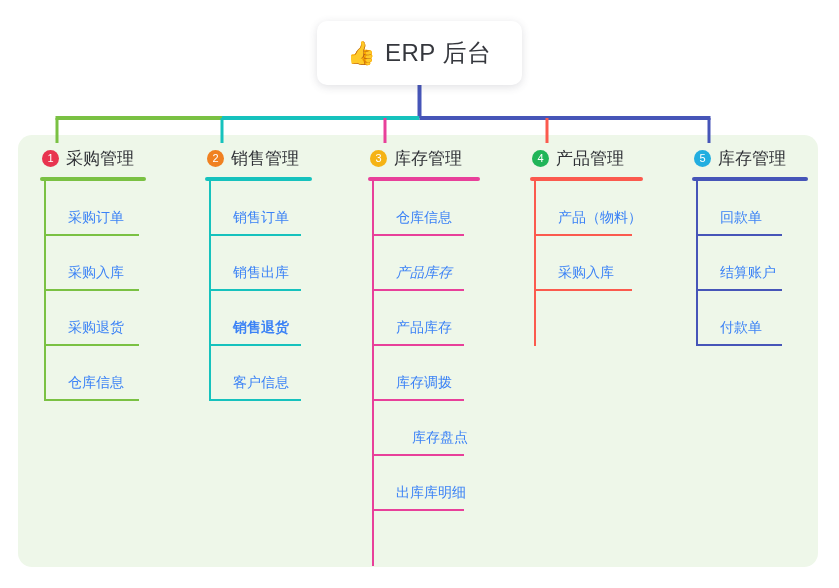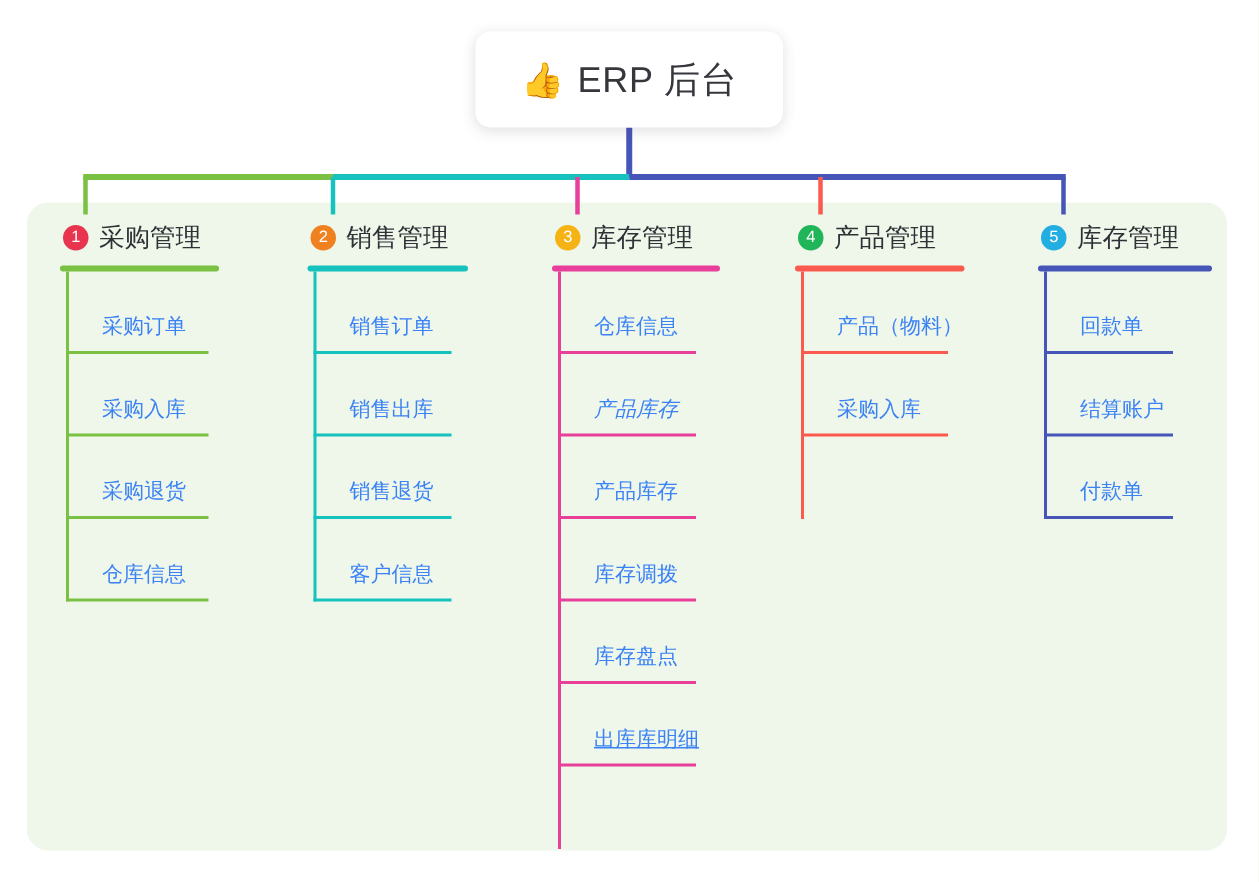--- a/index.html
+++ b/index.html
@@ -142,21 +142,21 @@
           <div class="spine" style="background: rgb(22, 194, 189); height: 220px;"></div>
           <div class="leaf">
             <span class="leaf-text" style="padding-left: 24px;">销售订单</span>
             <div class="leaf-rule" style="width: 92px; background: rgb(22, 194, 189);"></div>
           </div>
           <div class="leaf">
             <span class="leaf-text" style="padding-left: 24px;">销售出库</span>
             <div class="leaf-rule" style="width: 92px; background: rgb(22, 194, 189);"></div>
           </div>
           <div class="leaf">
-            <span class="leaf-text" style="padding-left: 24px;">销售退货</span>
+            <span class="leaf-text" style="padding-left: 24px; font-weight: bold;">销售退货</span>
             <div class="leaf-rule" style="width: 92px; background: rgb(22, 194, 189);"></div>
           </div>
           <div class="leaf">
             <span class="leaf-text" style="padding-left: 24px;">客户信息</span>
             <div class="leaf-rule" style="width: 92px; background: rgb(22, 194, 189);"></div>
           </div>
         </div>
       </div>
       <div class="branch" style="left: 368px;">
         <div class="branch-head">
@@ -176,25 +176,25 @@
           </div>
           <div class="leaf">
             <span class="leaf-text" style="padding-left: 24px;">产品库存</span>
             <div class="leaf-rule" style="width: 92px; background: rgb(232, 64, 154);"></div>
           </div>
           <div class="leaf">
             <span class="leaf-text" style="padding-left: 24px;">库存调拨</span>
             <div class="leaf-rule" style="width: 92px; background: rgb(232, 64, 154);"></div>
           </div>
           <div class="leaf">
-            <span class="leaf-text" style="padding-left: 24px;">库存盘点</span>
-            <div class="leaf-rule" style="width: 92px; background: rgb(232, 64, 154);"></div>
-          </div>
-          <div class="leaf">
-            <span class="leaf-text" style="padding-left: 24px; text-decoration: underline;">出库库明细</span>
+            <span class="leaf-text" style="padding-left: 40px;">库存盘点</span>
+            <div class="leaf-rule" style="width: 92px; background: rgb(232, 64, 154);"></div>
+          </div>
+          <div class="leaf">
+            <span class="leaf-text" style="padding-left: 24px;">出库库明细</span>
             <div class="leaf-rule" style="width: 92px; background: rgb(232, 64, 154);"></div>
           </div>
         </div>
       </div>
       <div class="branch" style="left: 530px;">
         <div class="branch-head">
           <span class="badge" style="background: rgb(32, 181, 88);">4</span>
           <span class="branch-title">产品管理</span>
         </div>
         <div class="head-rule" style="width: 113px; background: rgb(251, 90, 78);"></div>

